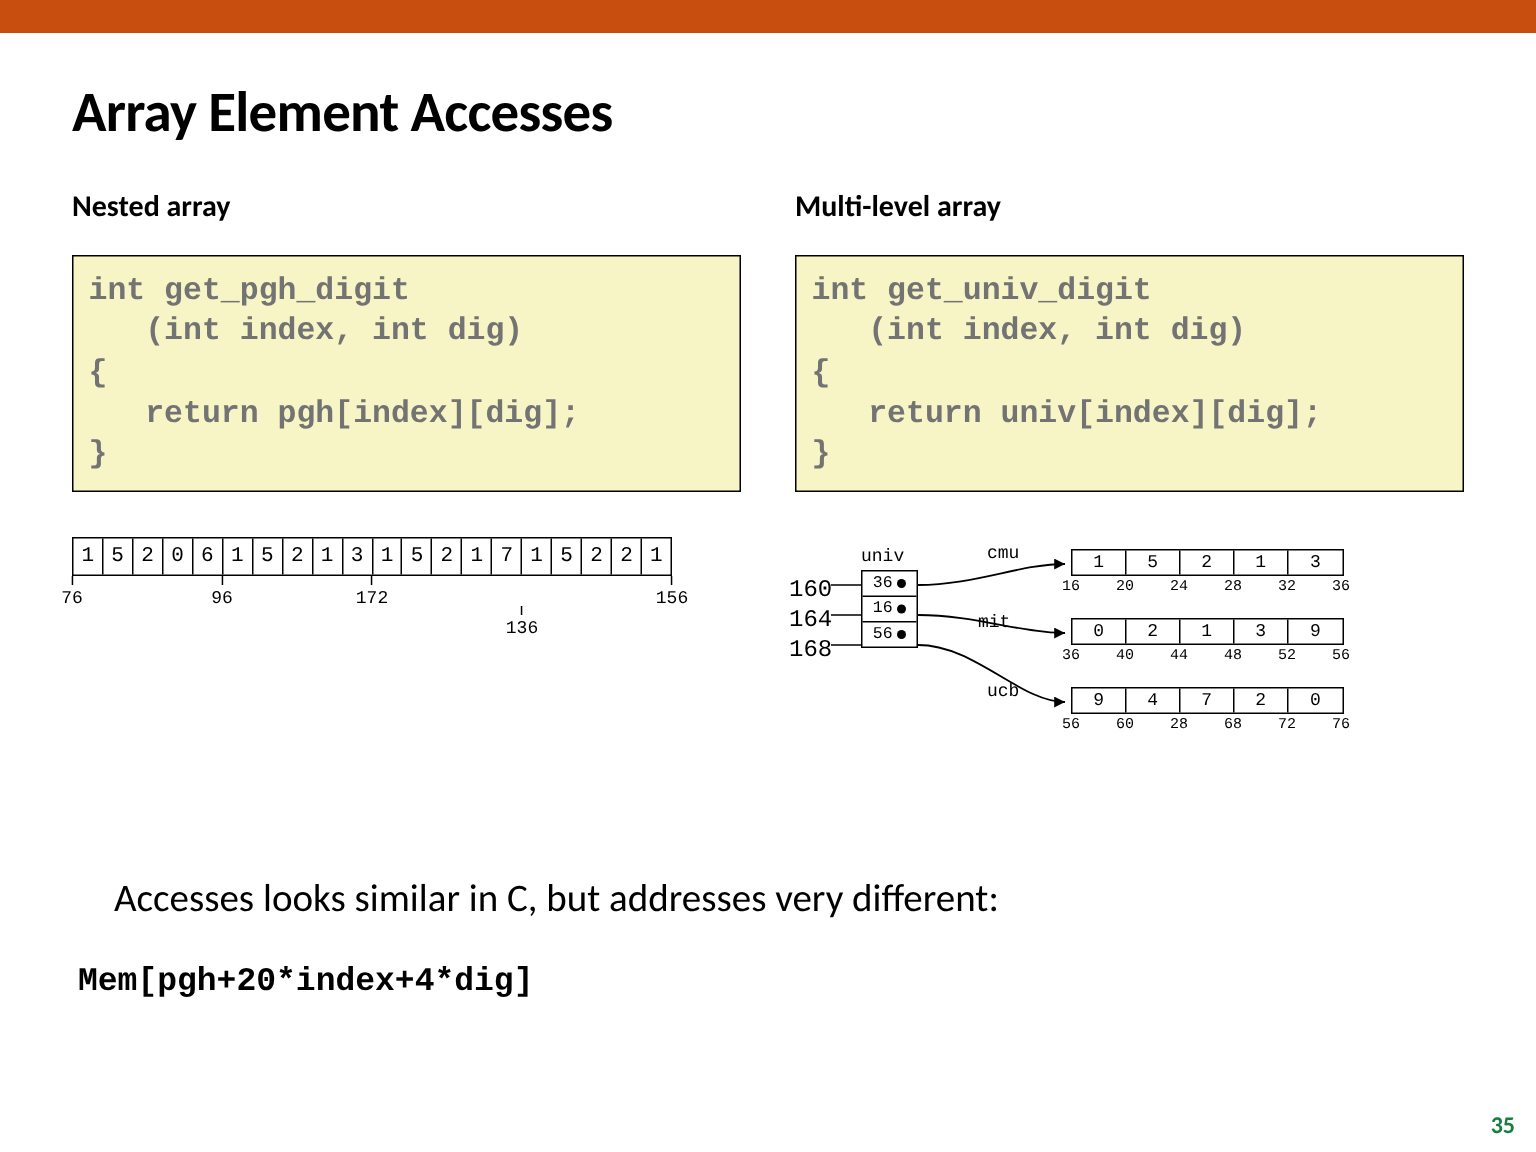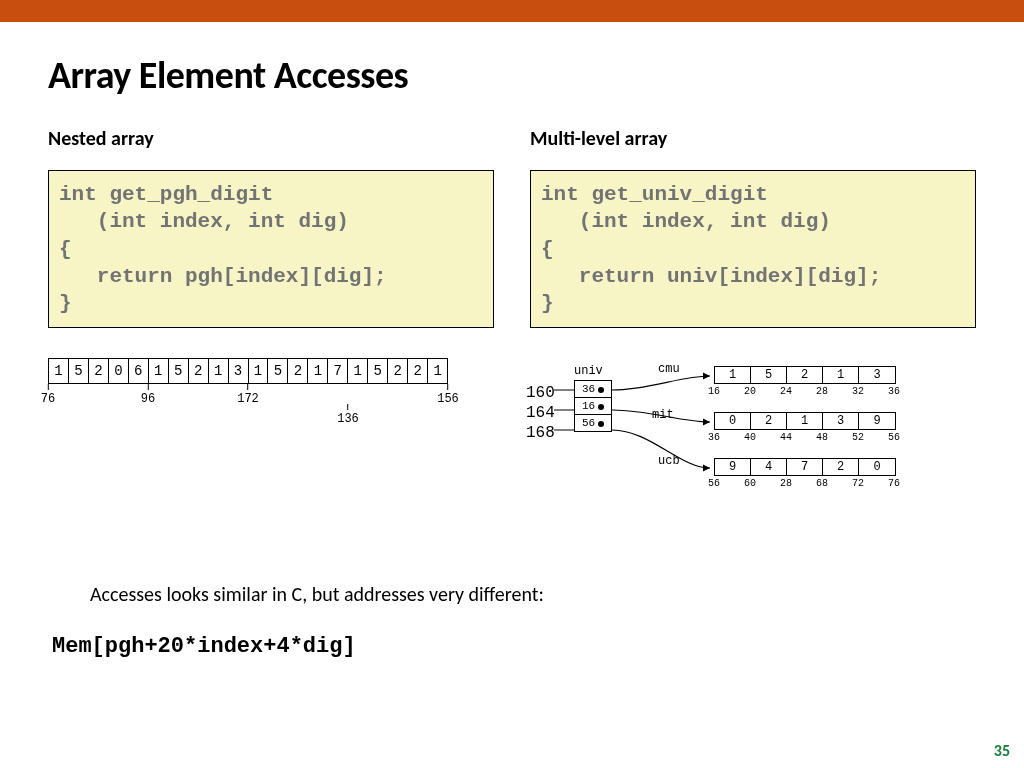--- a/index.html
+++ b/index.html
@@ -41,21 +41,21 @@
   .ml-ptrcell:last-child { border-bottom: none; }
   .dot { display: inline-block; width: 6px; height: 6px; background: #000; border-radius: 50%; margin-left: 3px; vertical-align: middle; }
   .ml-addr { position: absolute; text-align: right; width: 26px; font-size: 16px; }
   .ml-arr { position: absolute; display: flex; border: 1.5px solid #000; }
   .ml-arrcell { width: 36px; text-align: center; border-right: 1px solid #000; padding: 1px 0; font-size: 12px; }
   .ml-arrcell:last-child { border-right: none; }
   .ml-ticks { position: absolute; display: flex; width: 216px; }
   .ml-ticks span { flex: 1; text-align: center; font-size: 10px; }
   svg.arrows { position: absolute; left: 0; top: 0; width: 440px; height: 160px; pointer-events: none; }
 
-  .note { font-size: 20px; margin-top: 64px; margin-left: 42px; }
+  .note { font-size: 26px; margin-top: 64px; margin-left: 28px; }
   .memrow { display: flex; justify-content: space-between; margin-top: 28px; padding: 0 4px; text-align: center; }
   .mem { font-family: "Courier New", monospace; font-weight: 700; font-size: 22px; }
   .pagenum { position: absolute; bottom: 8px; right: 14px; font-size: 16px; font-weight: 700; color: #15803d; }
 </style>
 </head>
 <body>
 
 <div class="topbar"></div>
 <div class="slide">
   <h1>Array Element Accesses</h1>

